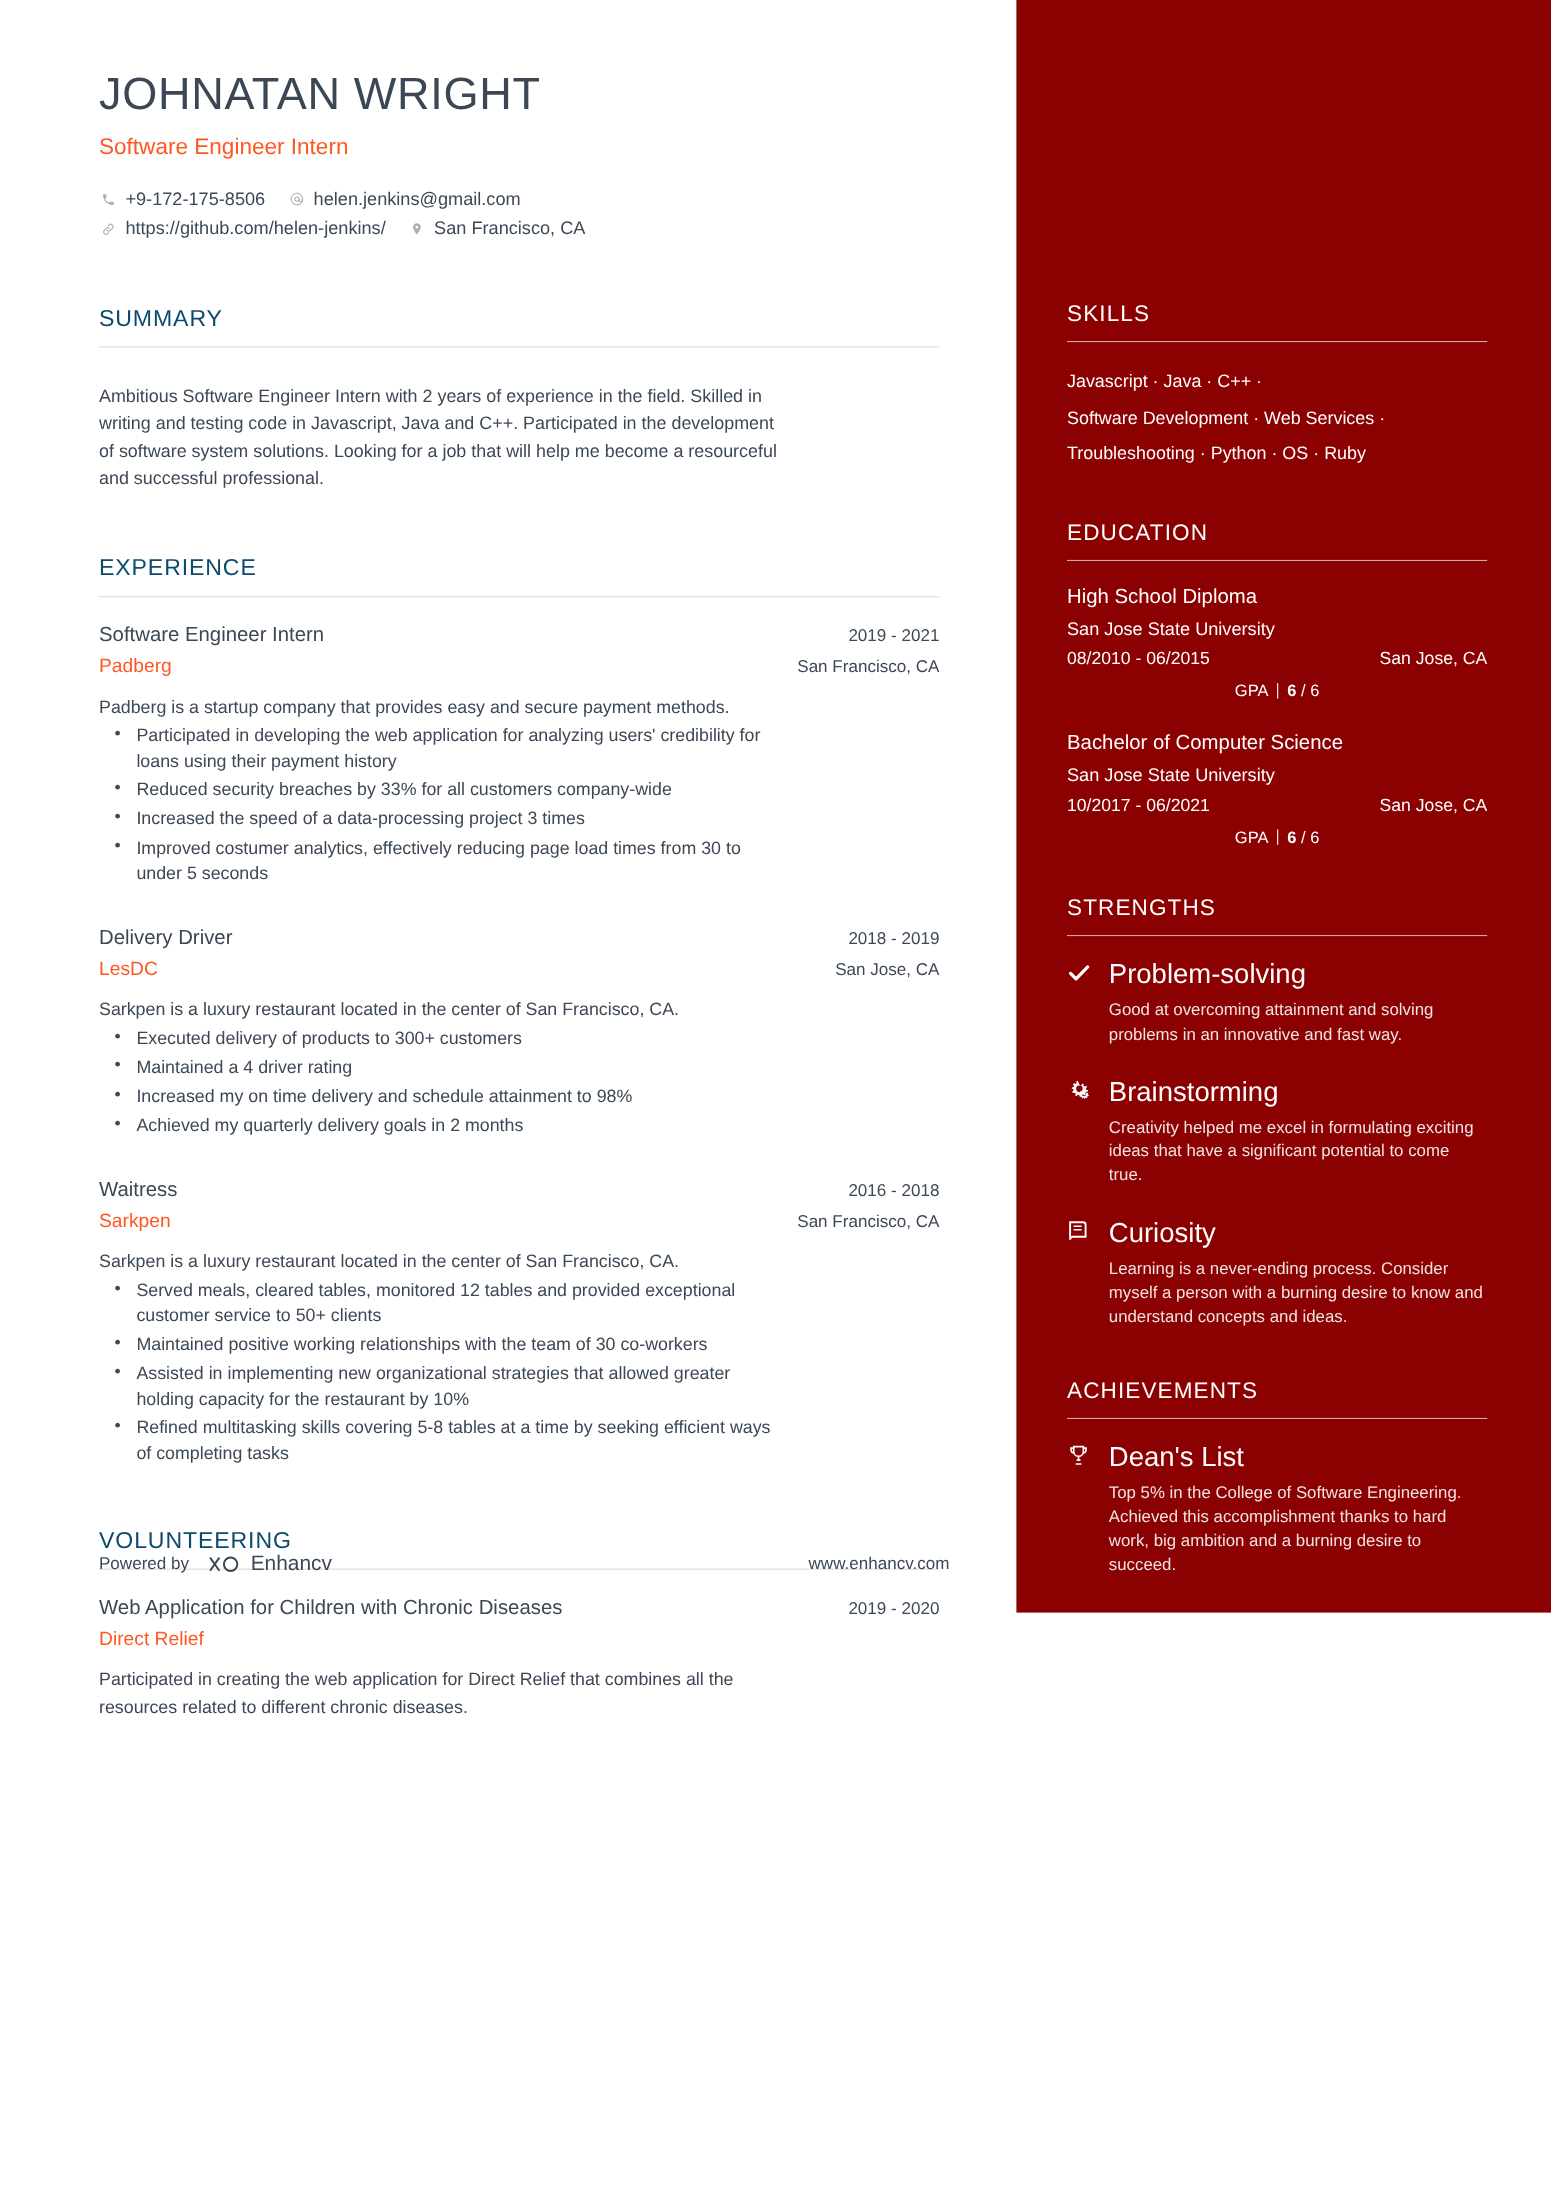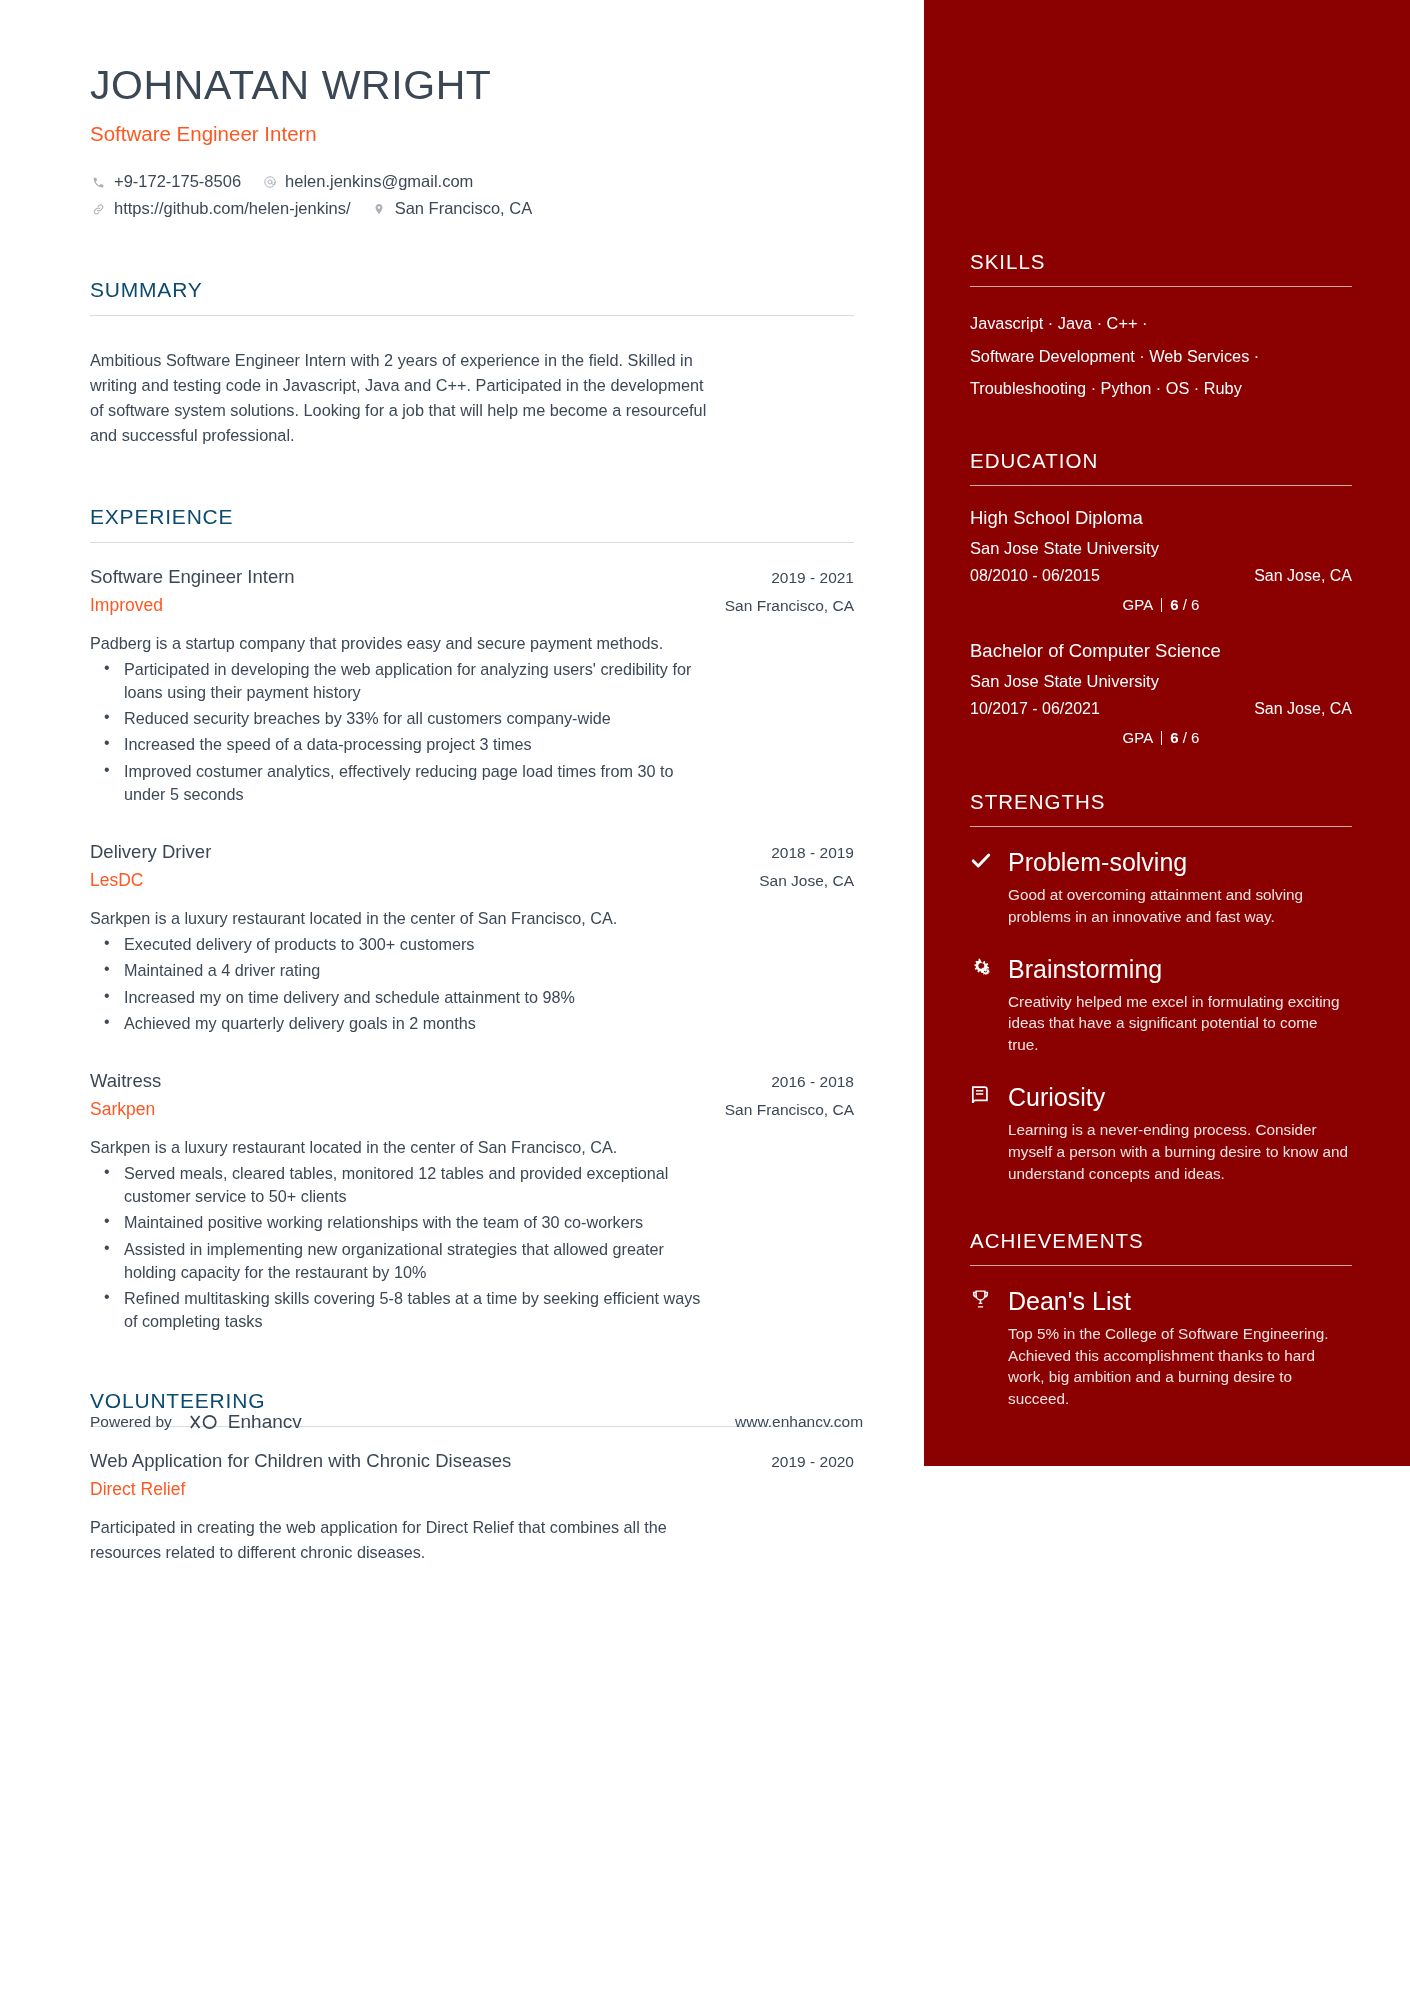--- a/index.html
+++ b/index.html
@@ -85,21 +85,21 @@
   }
 
   
   .side-col {
     width: 486px;
     background: #8b0000;
     color: #ffffff;
     padding: 250px 58px 0 46px;
     position: relative;
   }
-  .side-sec { margin-bottom: 44px; }
+  .side-sec { margin-bottom: 44px; margin-top: 24px; }
   .side-head {
     font-size: 20.5px;
     letter-spacing: 1px;
     font-weight: 400;
     color: #ffffff;
     padding-bottom: 12px;
     border-bottom: 1px solid #d4a7a7;
     margin-bottom: 20px;
   }
   .skills-text { font-size: 16.3px; line-height: 2.0; color: #fff; }
@@ -194,21 +194,21 @@
 
     <div class="section">
       <div class="sec-head">EXPERIENCE</div>
       <div id="experience-list">
           <div class="entry">
             <div class="entry-row">
               <div class="entry-role">Software Engineer Intern</div>
               <div class="entry-date">2019 - 2021</div>
             </div>
             <div class="entry-row2">
-              <div class="entry-company">Improved</div>
+              <div class="entry-company">Padberg</div>
               <div class="entry-loc">San Francisco, CA</div>
             </div>
             <div class="entry-desc">Padberg is a startup company that provides easy and secure payment methods.</div>
             <ul class="bullets">
               <li>Participated in developing the web application for analyzing users' credibility for loans using their payment history</li>
               <li>Reduced security breaches by 33% for all customers company-wide</li>
               <li>Increased the speed of a data-processing project 3 times</li>
               <li>Improved costumer analytics, effectively reducing page load times from 30 to under 5 seconds</li>
             </ul>
           </div>

